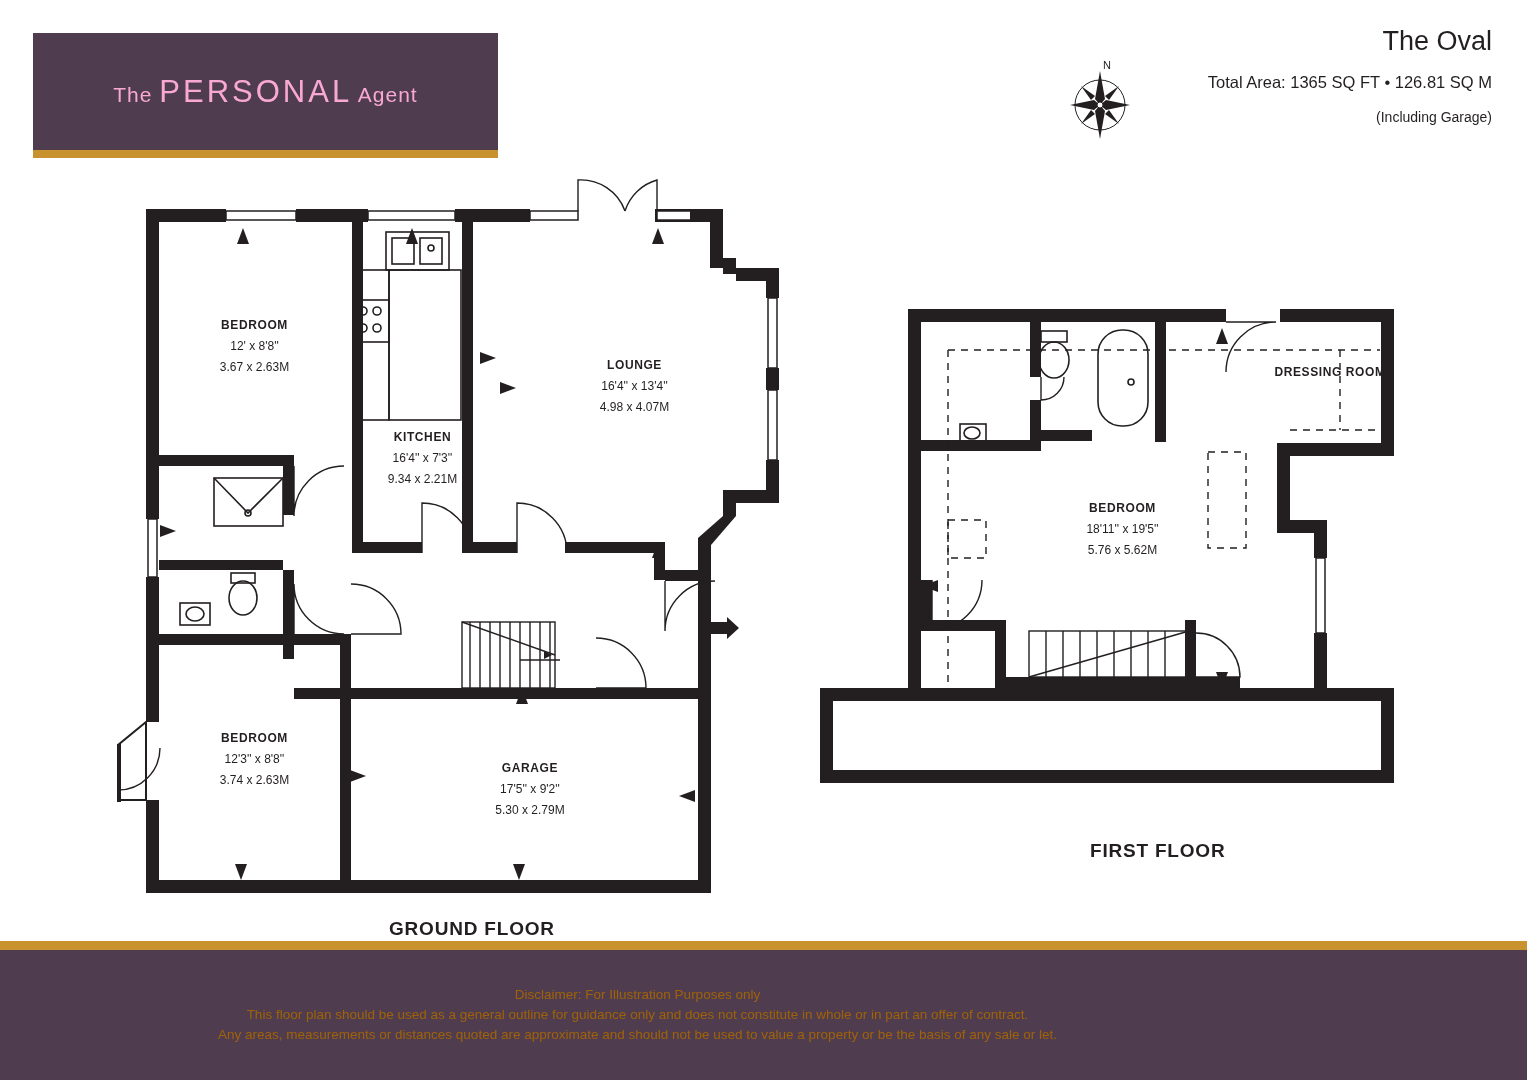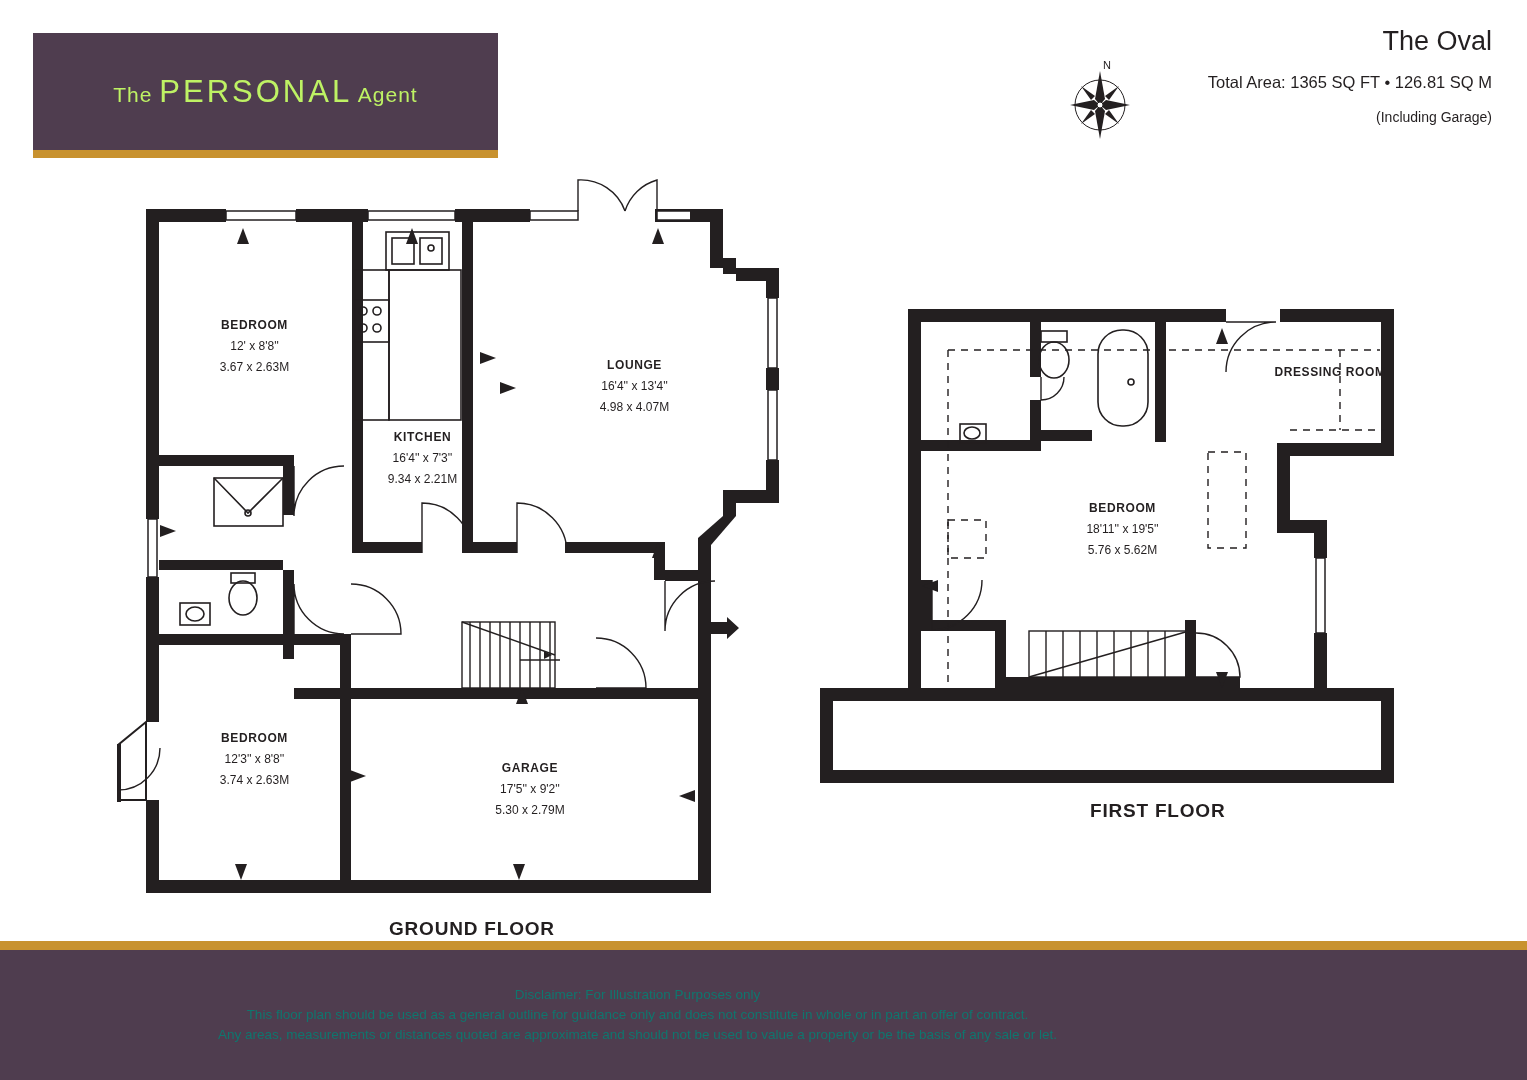--- a/index.html
+++ b/index.html
@@ -36,21 +36,21 @@
   }
   .brand-rule {
     position: absolute;
     left: 33px;
     top: 150px;
     width: 465px;
     height: 8px;
     background: #c8922f;
   }
   .brand-text {
-    color: #bef264;
+    color: #f9a8d4;
     font-size: 21px;
     letter-spacing: 1px;
     white-space: nowrap;
   }
   .brand-text .big {
     font-size: 31px;
     letter-spacing: 3px;
     font-weight: 400;
   }
 
@@ -130,21 +130,21 @@
     width: 1527px;
     height: 130px;
     background: #4f3d4f;
   }
   .footer-text {
     position: absolute;
     left: 0;
     top: 985px;
     width: 1275px;
     text-align: center;
-    color: #0f766e;
+    color: #a16207;
     font-size: 13.5px;
     line-height: 20px;
   }
   .footer-text div { white-space: nowrap; }
 </style>
 </head>
 <body>
 
 <div class="stage">
 
@@ -426,21 +426,21 @@
   </div>
 
   <div class="room-label" style="left:1030px; top:498px; width:185px;">
     <div class="rname">BEDROOM</div>
     <div>18'11'' x 19'5''</div>
     <div>5.76 x 5.62M</div>
   </div>
 
 
   <div class="floor-caption" style="left:389px; top:918px;">GROUND FLOOR</div>
-  <div class="floor-caption" style="left:1090px; top:800px;">FIRST FLOOR</div>
+  <div class="floor-caption" style="left:1090px; top:840px;">FIRST FLOOR</div>
 
   <div class="footer-rule"></div>
   <div class="footer-block"></div>
   <div class="footer-text">
     <div>Disclaimer: For Illustration Purposes only</div>
     <div>This floor plan should be used as a general outline for guidance only and does not constitute in whole or in part an offer of contract.</div>
     <div>Any areas, measurements or distances quoted are approximate and should not be used to value a property or be the basis of any sale or let.</div>
   </div>
 
 </div>

